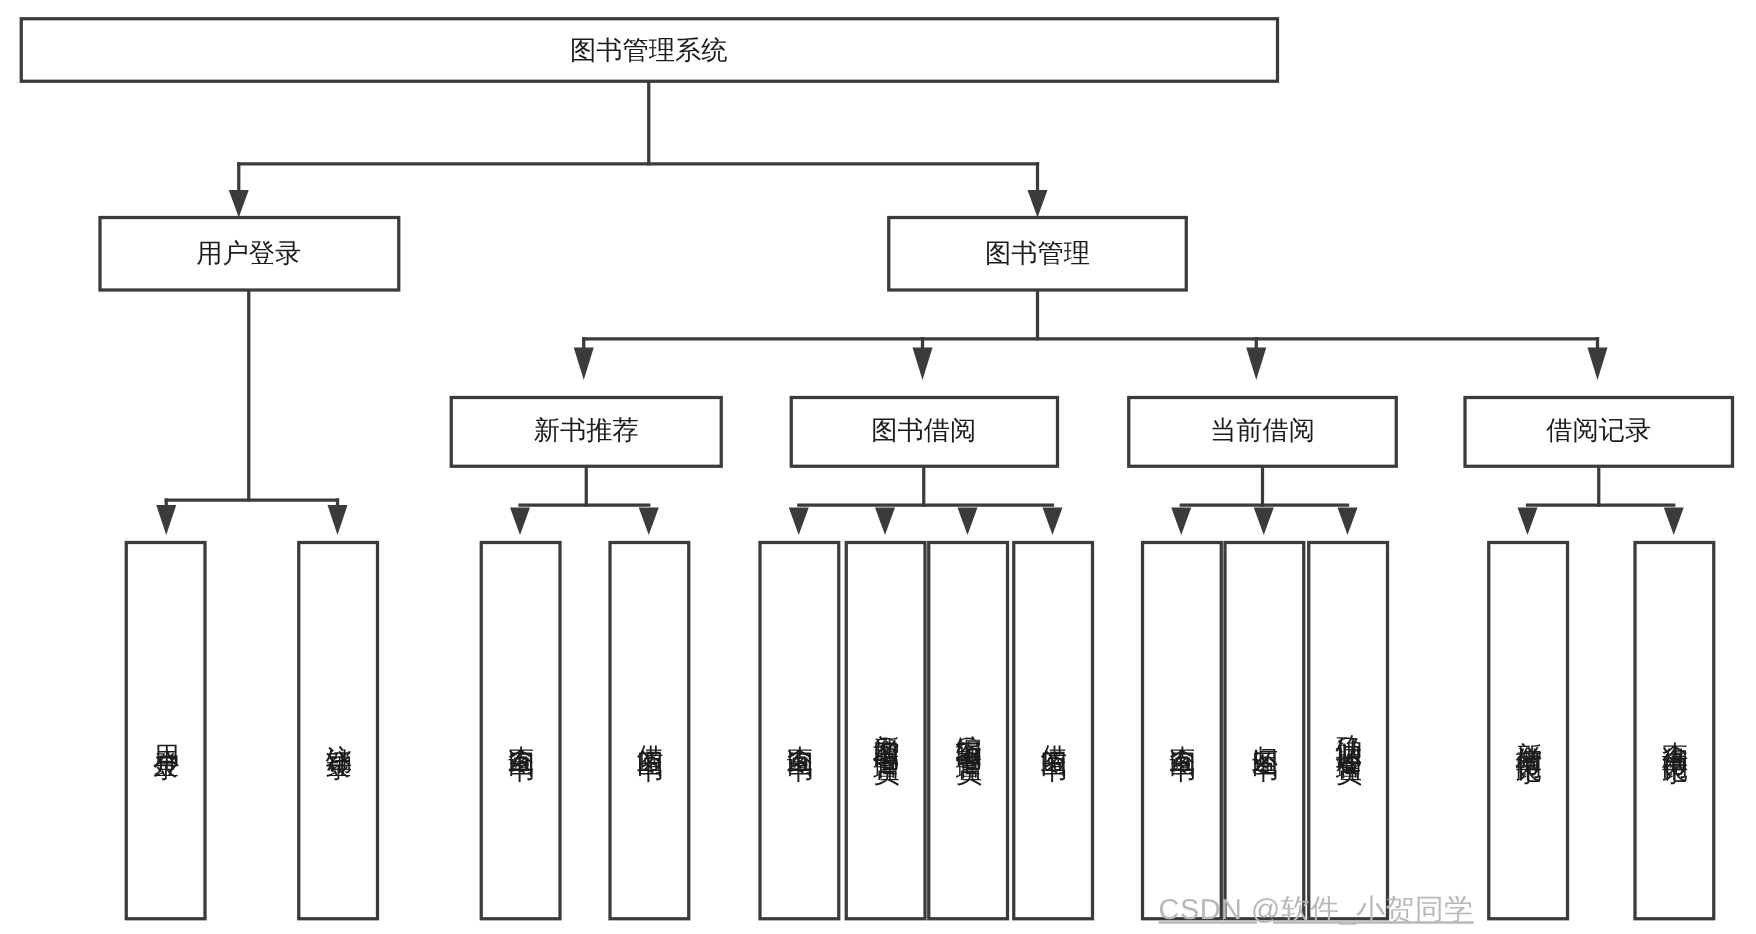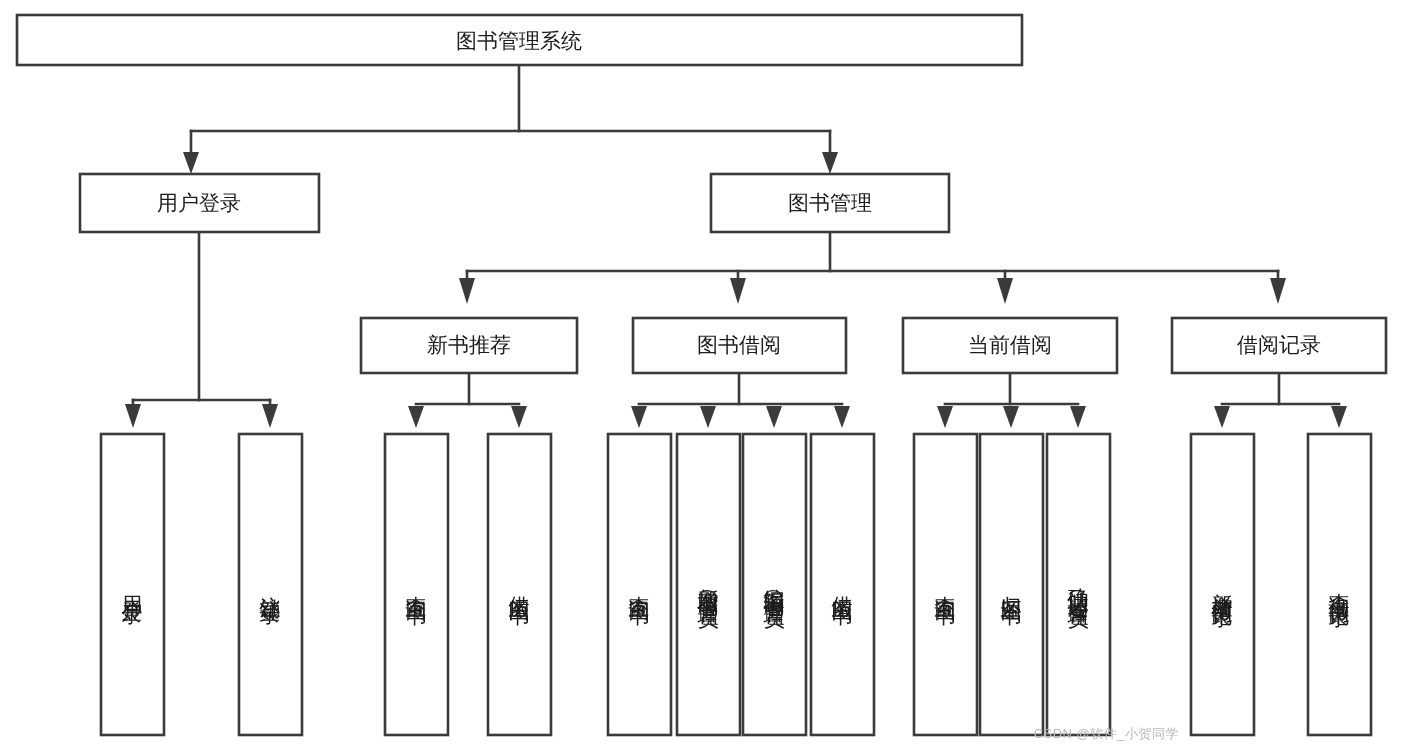--- a/index.html
+++ b/index.html
@@ -62,25 +62,26 @@
     align-items: center;
     justify-content: center;
     white-space: nowrap;
     user-select: none;
   }
   .watermark {
     position: absolute;
     right: 8px;
     bottom: 4px;
     font-family: "Liberation Sans", "DejaVu Sans", sans-serif;
-    font-size: 13px;
+    font-size: 23px;
     color: #b8b8b8;
     letter-spacing: 0.5px;
     user-select: none;
     white-space: nowrap;
+    text-decoration: underline;
   }
 </style>
 </head>
 <body>
 
 <div id="diagram-root">
 
   <svg id="tree-svg" viewBox="0 0 1405 747">
     <defs></defs>
 

